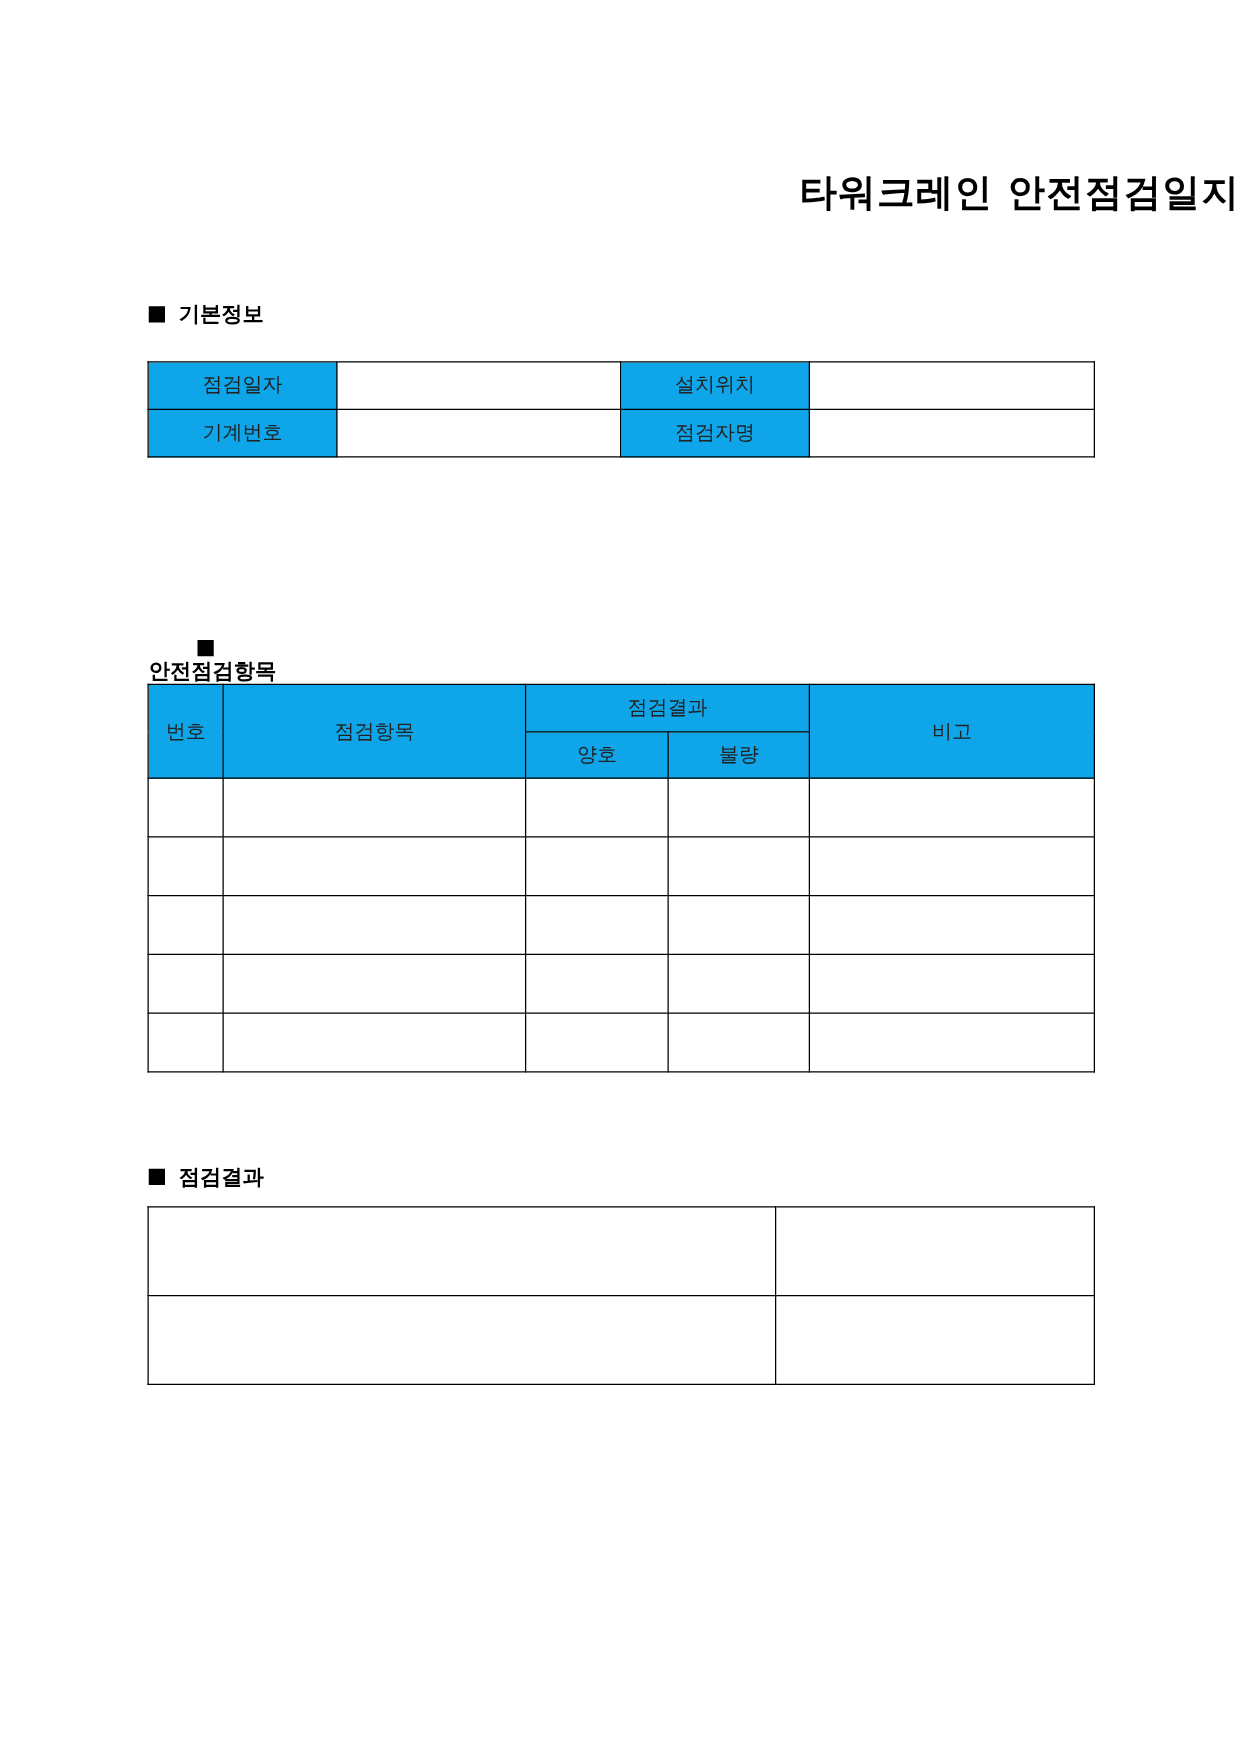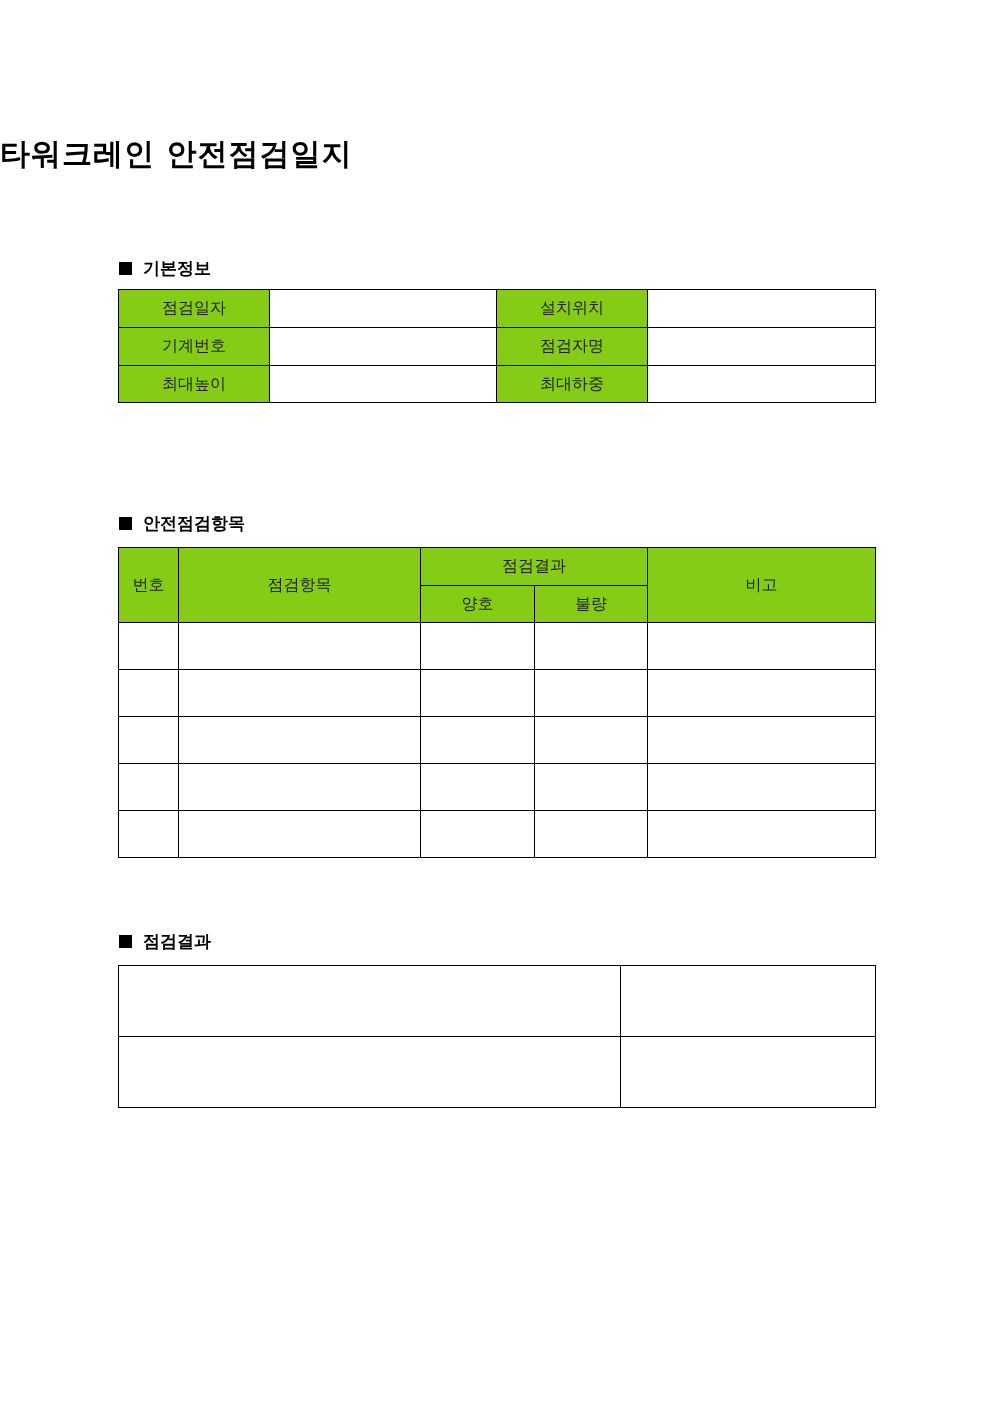--- a/index.html
+++ b/index.html
@@ -1,47 +1,47 @@
 <!DOCTYPE html>
 <html><head>
   <meta charset="utf-8">
   <style>
     html, body { margin: 0; padding: 0; background: #ffffff; }
     body {
       width: 992px; height: 1403px; position: relative; overflow: hidden;
       font-family: "DejaVu Sans", "Liberation Sans", sans-serif; color: #111;
     }
     .title {
-      position: absolute; left: 0; top: 134px; width: 992px; text-align: left;
+      position: absolute; left: 0; top: 134px; width: 992px; text-align: right;
       font-size: 30px; font-weight: bold; letter-spacing: 1px; color: #000;
     }
     .section-head {
       position: absolute; left: 119px; font-size: 17px; font-weight: bold; color: #000;
       display: flex; align-items: center;
     }
     .section-head .sq {
       display: inline-block; width: 13px; height: 13px; background: #000; margin-right: 11px;
     }
     table {
       position: absolute; border-collapse: collapse; table-layout: fixed;
       font-size: 16px;
     }
     td, th {
       border: 1.5px solid #000; padding: 0; text-align: center; vertical-align: middle;
       font-weight: normal; color: #222;
     }
-    .hd { background: #84cc16; }
+    .hd { background: #0ea5e9; }
     .val { background: #ffffff; }
   </style>
 </head>
 <body>
 
 <div class="title">타워크레인 안전점검일지</div>
 
-<div class="section-head" style="top:257px;">
+<div class="section-head" style="top:240px;">
   <span class="sq"></span>
   <span>기본정보</span>
 </div>
 
 <table style="left:118px; top:289px; width:757px;">
   <colgroup>
     <col style="width:151px">
       <col style="width:227px">
       <col style="width:151px">
       <col style="width:228px">
@@ -52,30 +52,24 @@
     <td class="val"></td>
     <td class="hd">설치위치</td>
     <td class="val"></td>
   </tr>
   <tr style="height:38px">
     <td class="hd">기계번호</td>
     <td class="val"></td>
     <td class="hd">점검자명</td>
     <td class="val"></td>
   </tr>
-  <tr style="height:37px">
-    <td class="hd">최대높이</td>
-    <td class="val"></td>
-    <td class="hd">최대하중</td>
-    <td class="val"></td>
-  </tr>
 </tbody>
   </table>
 
-<div class="section-head" style="top:512px;">
+<div class="section-head" style="top:512px;flex-direction:column;">
   <span class="sq"></span>
   <span>안전점검항목</span>
 </div>
 
 <table style="left:118px; top:547px; width:757px;">
   <colgroup>
     <col style="width:60px">
       <col style="width:242px">
       <col style="width:114px">
       <col style="width:113px">

